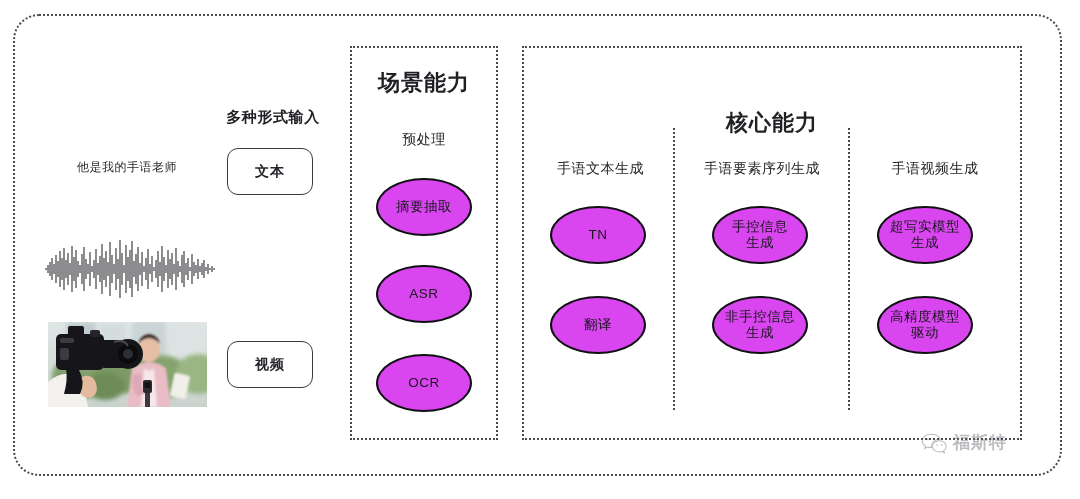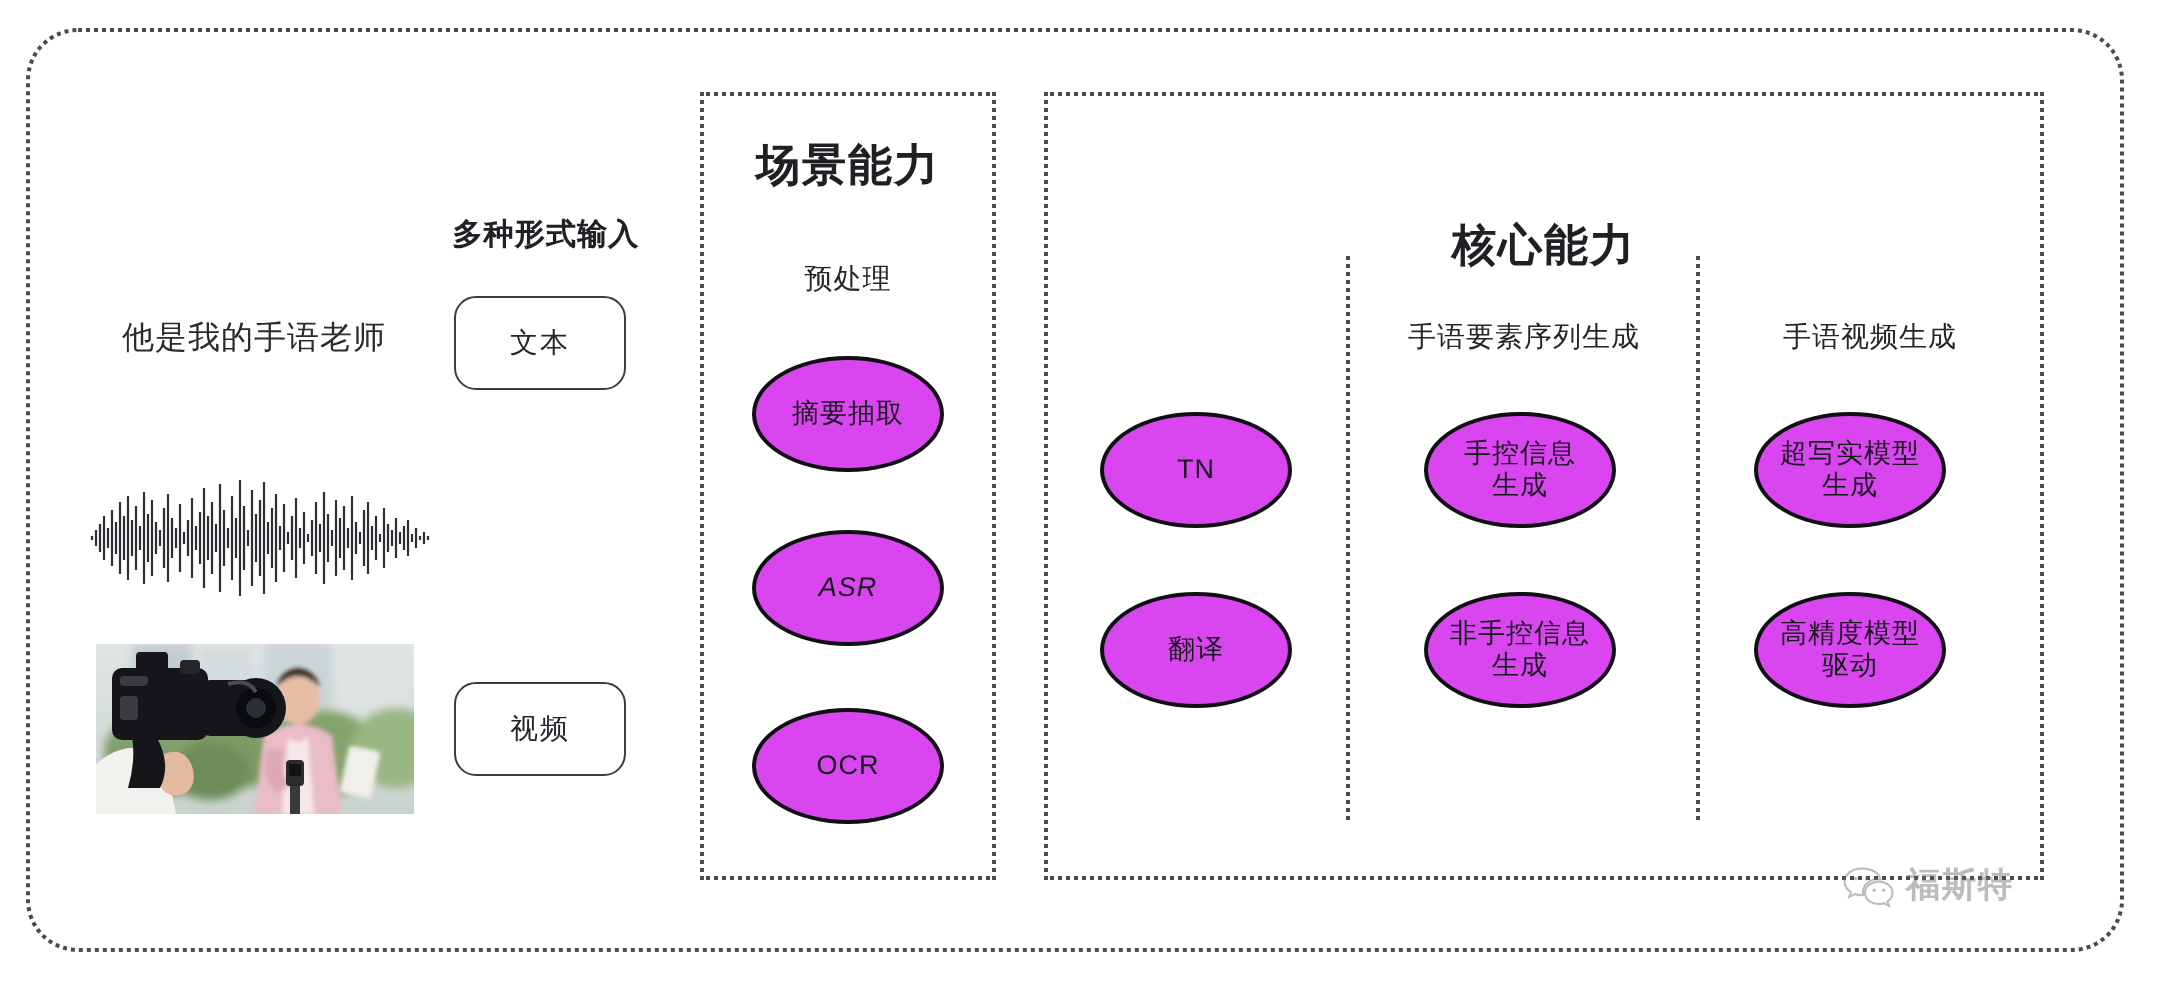--- a/index.html
+++ b/index.html
@@ -90,21 +90,21 @@
     letter-spacing: 0.6px;
     white-space: nowrap;
   }
 
   .sample-sentence {
     position: absolute;
     left: 42px;
     top: 159px;
     width: 170px;
     text-align: center;
-    font-size: 16px;
+    font-size: 12px;
     color: #2a2a30;
     letter-spacing: 0.5px;
     white-space: nowrap;
   }
 
   
   .chip {
     position: absolute;
     left: 227px;
     width: 86px;
@@ -112,20 +112,21 @@
     border: 1.6px solid #3c3c44;
     border-radius: 11px;
     box-sizing: border-box;
     display: flex;
     align-items: center;
     justify-content: center;
     font-size: 14px;
     color: #25252b;
     letter-spacing: 1px;
     background: #ffffff;
+    font-weight: bold;
   }
   .chip-1 { top: 148px; }
   .chip-2 { top: 245px; }
   .chip-3 { top: 341px; }
 
   
   .ellipse {
     position: absolute;
     box-sizing: border-box;
     border: 2.6px solid #101014;
@@ -137,21 +138,21 @@
     font-size: 13.5px;
     color: #17171c;
     line-height: 1.2;
     letter-spacing: 0.5px;
     background: #d946ef;
   }
   .ell-w96 { width: 96px; height: 58px; }
 
   
   .e-zy  { left: 376px; top: 178px; }
-  .e-asr { left: 376px; top: 265px; font-style: italic; }
+  .e-asr { left: 376px; top: 265px; }
   .e-ocr { left: 376px; top: 354px; }
 
   
   .e-tn  { left: 550px; top: 206px; }
   .e-fy  { left: 550px; top: 296px; }
   
   .e-sk  { left: 712px; top: 206px; }
   .e-fsk { left: 712px; top: 296px; }
   
   .e-cx  { left: 877px; top: 206px; }
@@ -397,20 +398,21 @@
   <div class="ellipse ell-w96 e-ocr">
     <span>OCR</span>
   </div>
 
   <div class="section-box box-core"></div>
   <div class="sec-title title-core">核心能力</div>
 
   <div class="v-divider d1"></div>
   <div class="v-divider d2"></div>
 
+  <div class="col-label lbl-c1">手语文本生成</div>
   <div class="col-label lbl-c2">手语要素序列生成</div>
   <div class="col-label lbl-c3">手语视频生成</div>
 
   <div class="ellipse ell-w96 e-tn">
     <span>TN</span>
   </div>
   <div class="ellipse ell-w96 e-fy">
     <span>翻译</span>
   </div>
 

